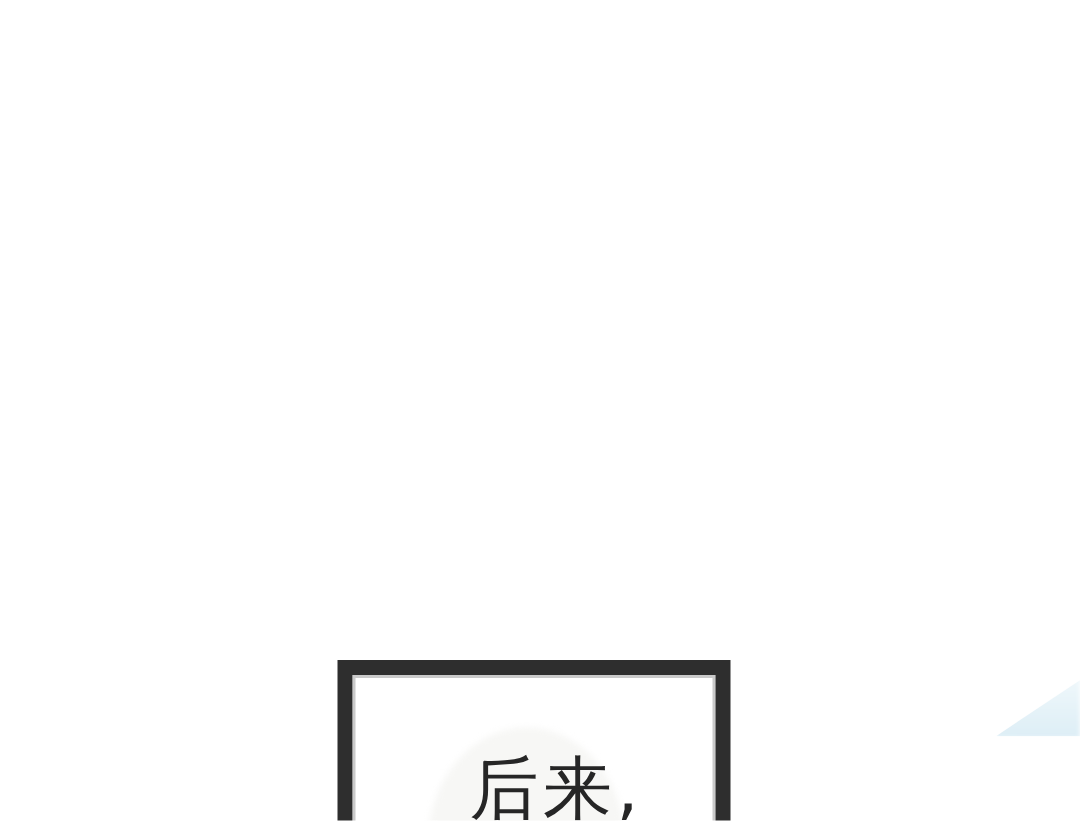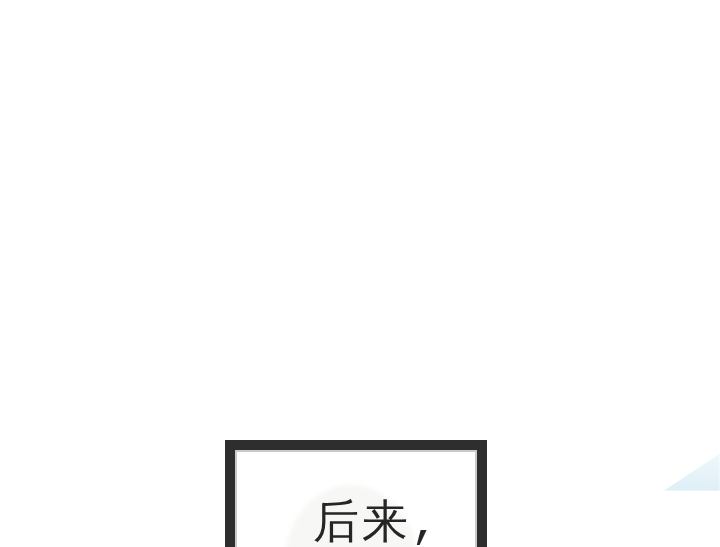--- a/index.html
+++ b/index.html
@@ -10,21 +10,20 @@
     position: relative;
     width: 720px;
     height: 547px;
     overflow: hidden;
     background: var(--page-bg, #ffffff);
     font-family: "DejaVu Sans", sans-serif;
   }
   .comic-page {
     position: absolute;
     inset: 0;
-    font-family: Liberation Mono, monospace;
   }
   
   .panel {
     position: absolute;
     left: 225px;
     top: 440px;
     width: 262px;
     height: 230px;
     box-sizing: border-box;
     border: 10px solid var(--panel-border, #2e2e2e);

